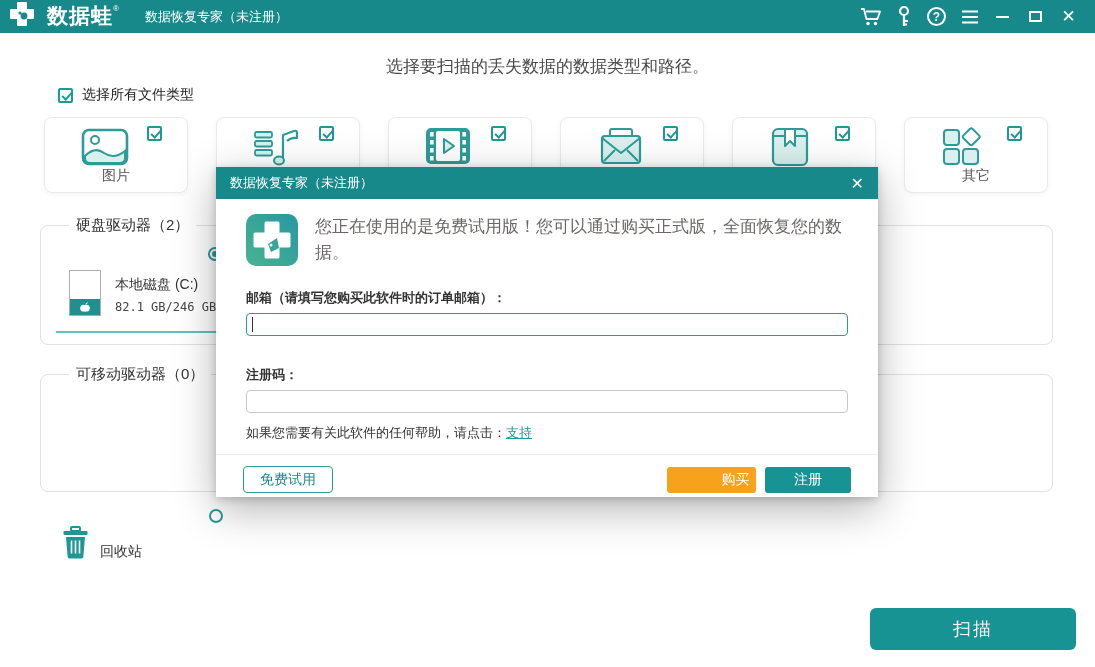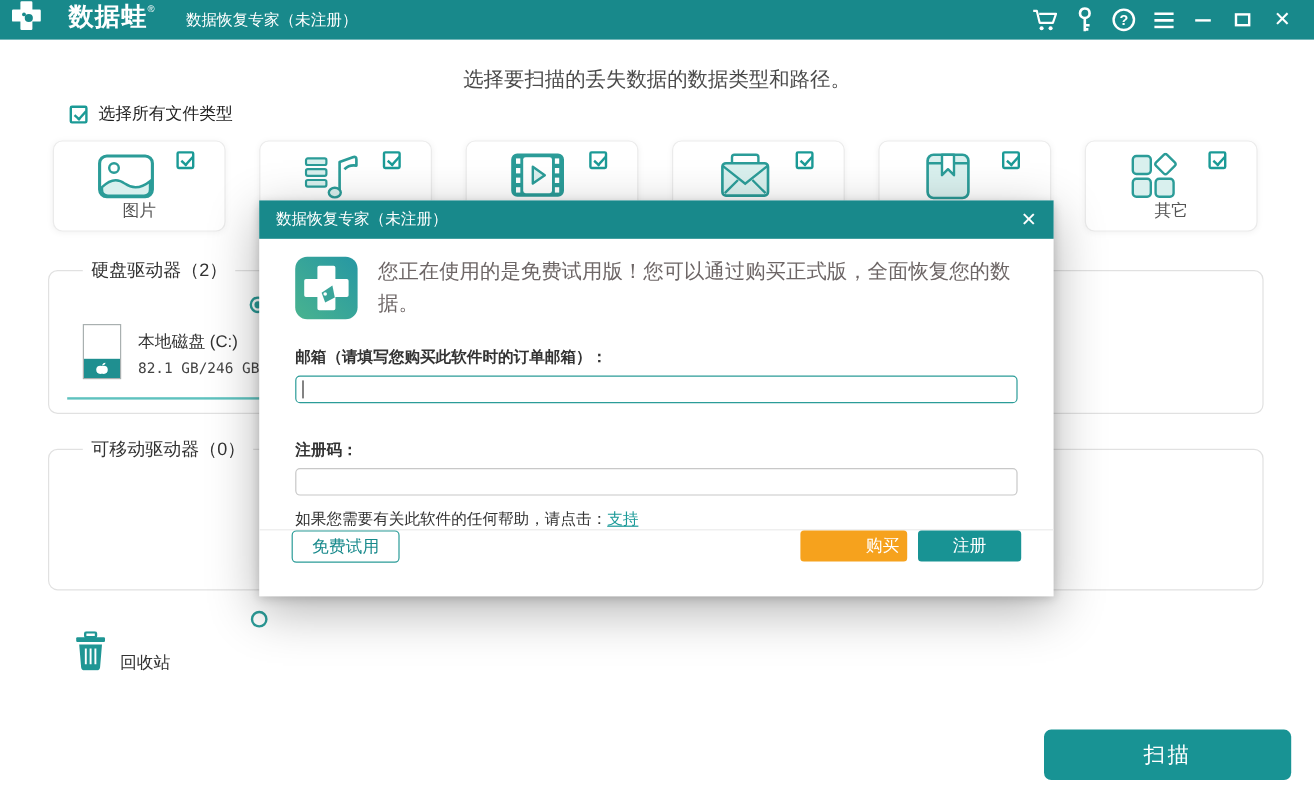--- a/index.html
+++ b/index.html
@@ -3,21 +3,21 @@
 <meta charset="utf-8">
 <style>
   * { margin:0; padding:0; box-sizing:border-box; }
   body { font-family:"Liberation Sans","DejaVu Sans",sans-serif; background:#888; }
   .app { position:relative; width:1095px; height:667px; background:#ffffff; overflow:hidden; }
 
   
   .titlebar { position:absolute; top:0; left:0; width:100%; height:33px; background:#18898b;
               display:flex; align-items:center; color:#fff; }
   .tb-logo { margin-left:9px; display:flex; align-items:flex-start; }
-  .tb-logo-text { font-size:21px; font-weight:bold; letter-spacing:1px; margin-left:22px; line-height:30px; }
+  .tb-logo-text { font-size:21px; font-weight:bold; letter-spacing:1px; margin-left:12px; line-height:30px; }
   .tb-logo-mark { font-size:8px; margin-top:3px; }
   .tb-title { font-size:13px; margin-left:26px; margin-top:1px; }
   .tb-icons { margin-left:auto; display:flex; align-items:center; height:100%; padding-right:10px; }
   .tb-ic { width:33px; height:33px; display:flex; align-items:center; justify-content:center; cursor:pointer; }
   .glyph-min { width:13px; height:2px; background:#fff; }
   .glyph-max { width:13px; height:11px; border:2px solid #fff; }
   .glyph-close { font-size:17px; line-height:17px; }
   .help-bubble { width:19px; height:19px; border:2px solid #fff; border-radius:50%;
                  font-size:12px; font-weight:bold; display:flex; align-items:center; justify-content:center; }
 
@@ -75,22 +75,22 @@
   .m-logo { width:52px; height:52px; border-radius:10px; flex:none;
             background:linear-gradient(45deg,#49b38f,#2697a3); position:relative; }
   .m-msg { margin-left:17px; width:552px; font-size:17px; color:#6d6666; line-height:1.5; }
   .f-label { font-size:13px; color:#333; margin-top:23px;font-weight:bold; }
   .in-wrap { position:relative; margin-top:6px; }
   .t-input { width:602px; height:23px; border:1px solid #c8c8c8; border-radius:4px; padding:0 6px; font-size:13px; outline:none; }
   .t-input.focused { border:1.5px solid #2b9c98; }
   .caret { position:absolute; left:6px; top:4px; width:1px; height:15px; background:#333; }
   .help-row { margin-top:11px; font-size:13px; color:#333; }
   .help-link { color:#1a9a98; text-decoration:underline; cursor:pointer; }
-  .m-footer { position:absolute; left:0; bottom:17px; width:100%; height:39px; border-top:1px solid #ececec;
-              display:flex; align-items:flex-start; padding:0 27px; }
+  .m-footer { position:absolute; left:0; bottom:4px; width:100%; height:39px; border-top:1px solid #ececec;
+              display:flex; align-items:flex-end; padding:0 27px; }
   .btn { font-size:14px; cursor:pointer; border:none; }
   .btn-trial { width:90px; height:27px; background:#fff; border:1px solid #2b9c98; border-radius:4px; color:#17898b; }
   .btn-buy { width:89px; height:26px; background:#f6a21d; border-radius:3px; color:#fff; margin-left:auto;padding-left:48px; }
   .btn-reg { width:86px; height:26px; background:#189394; border-radius:3px; color:#fff; margin-left:9px; }
 </style>
 </head>
 <body>
 
 <div class="app">
 

